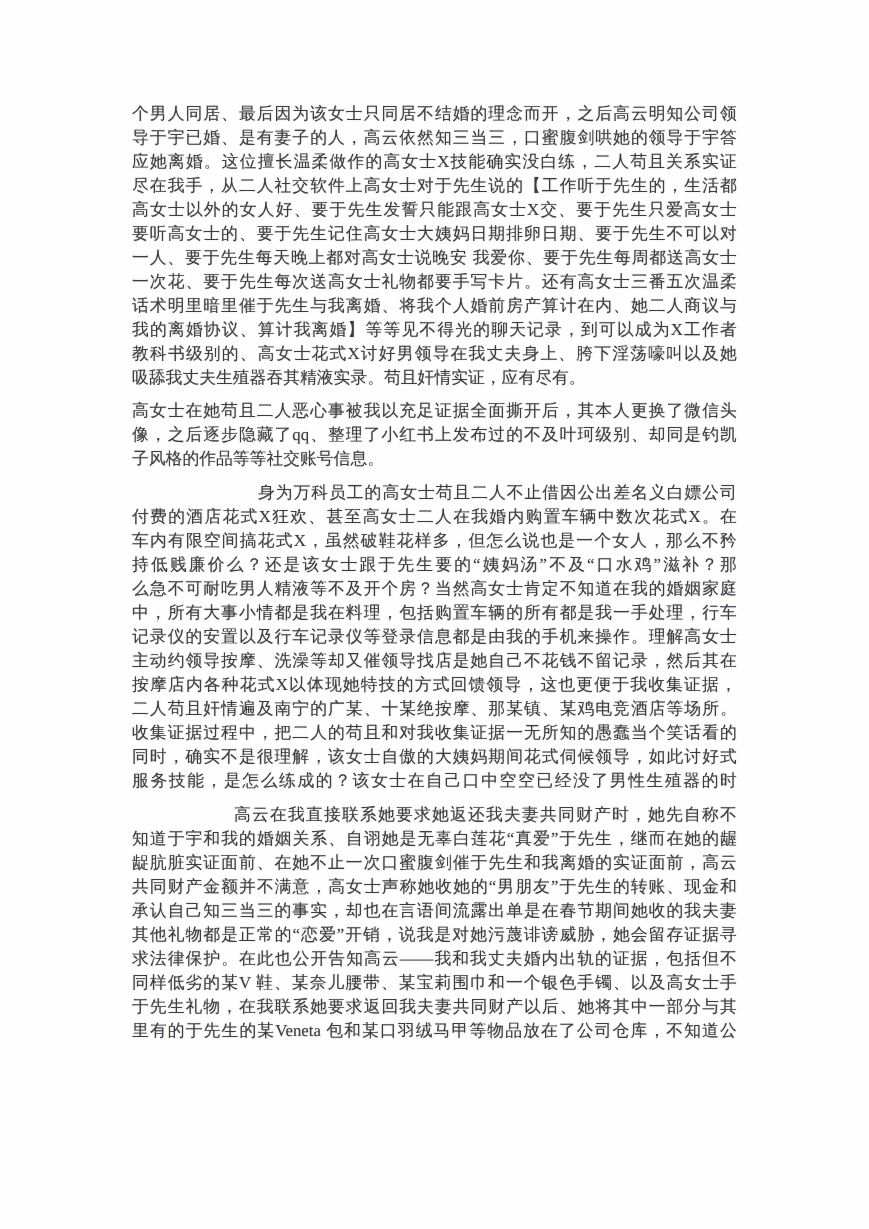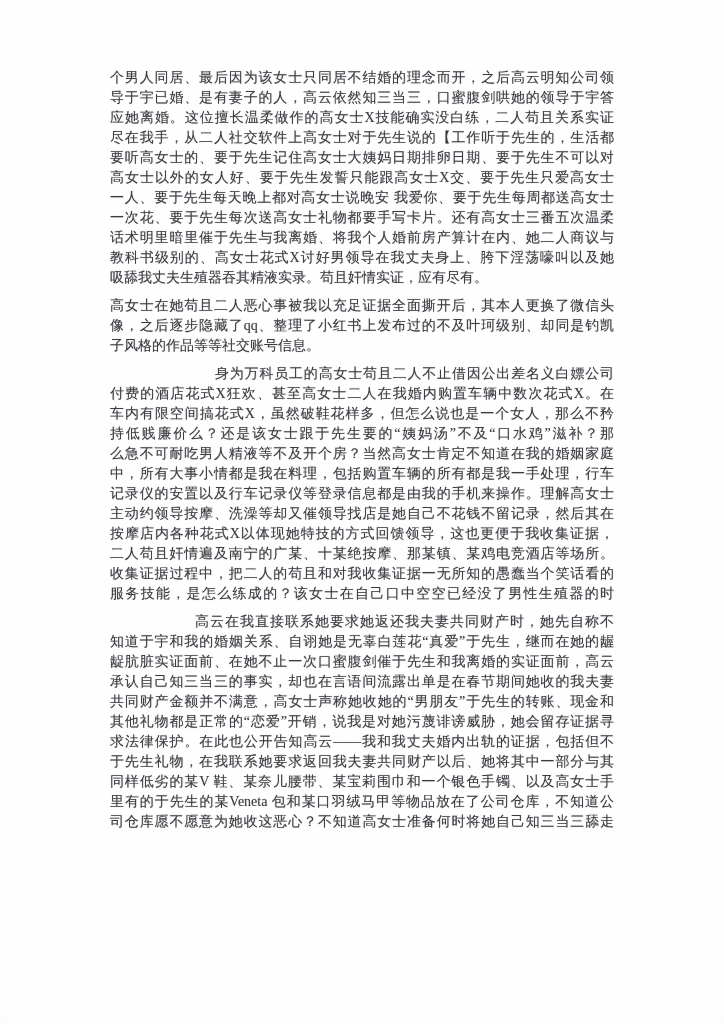--- a/index.html
+++ b/index.html
@@ -10,21 +10,21 @@
     overflow: hidden;
   }
   body {
     
     background: radial-gradient(145% 120% at 50% 42%, #fefefe 55%, #f1f1f1 100%);
     font-family: "Liberation Serif", "DejaVu Serif", serif;
   }
   .doc {
     position: absolute;
     left: 110px;
-    top: 68px;
+    top: 86px;
     width: 504px;
     color: #3c3c42;
   }
   .paragraph {
     margin: 0 0 8px 0;
   }
   .paragraph:last-child { margin-bottom: 0; }
   .line {
     font-size: 14px;
     line-height: 20px;
@@ -42,53 +42,54 @@
 </style>
 </head>
 <body>
 
 <main class="doc">
     <div class="paragraph">
       <div class="line">个男人同居、最后因为该女士只同居不结婚的理念而开，之后高云明知公司领</div>
       <div class="line">导于宇已婚、是有妻子的人，高云依然知三当三，口蜜腹剑哄她的领导于宇答</div>
       <div class="line">应她离婚。这位擅长温柔做作的高女士X技能确实没白练，二人苟且关系实证</div>
       <div class="line">尽在我手，从二人社交软件上高女士对于先生说的【工作听于先生的，生活都</div>
+      <div class="line">高女士以外的女人好、要于先生发誓只能跟高女士X交、要于先生只爱高女士</div>
       <div class="line">要听高女士的、要于先生记住高女士大姨妈日期排卵日期、要于先生不可以对</div>
-      <div class="line">高女士以外的女人好、要于先生发誓只能跟高女士X交、要于先生只爱高女士</div>
       <div class="line">一人、要于先生每天晚上都对高女士说晚安 我爱你、要于先生每周都送高女士</div>
       <div class="line">一次花、要于先生每次送高女士礼物都要手写卡片。还有高女士三番五次温柔</div>
       <div class="line">话术明里暗里催于先生与我离婚、将我个人婚前房产算计在内、她二人商议与</div>
+      <div class="line">我的离婚协议、算计我离婚】等等见不得光的聊天记录，到可以成为X工作者</div>
       <div class="line">教科书级别的、高女士花式X讨好男领导在我丈夫身上、胯下淫荡嚎叫以及她</div>
       <div class="line natural">吸舔我丈夫生殖器吞其精液实录。苟且奸情实证，应有尽有。</div>
     </div>
     <div class="paragraph">
       <div class="line">高女士在她苟且二人恶心事被我以充足证据全面撕开后，其本人更换了微信头</div>
       <div class="line">像，之后逐步隐藏了qq、整理了小红书上发布过的不及叶珂级别、却同是钓凯</div>
       <div class="line natural">子风格的作品等等社交账号信息。</div>
     </div>
     <div class="paragraph">
       <div class="line" style="text-indent: 105px;">身为万科员工的高女士苟且二人不止借因公出差名义白嫖公司</div>
       <div class="line">付费的酒店花式X狂欢、甚至高女士二人在我婚内购置车辆中数次花式X。在</div>
       <div class="line">车内有限空间搞花式X，虽然破鞋花样多，但怎么说也是一个女人，那么不矜</div>
       <div class="line">持低贱廉价么？还是该女士跟于先生要的“姨妈汤”不及“口水鸡”滋补？那</div>
       <div class="line">么急不可耐吃男人精液等不及开个房？当然高女士肯定不知道在我的婚姻家庭</div>
       <div class="line">中，所有大事小情都是我在料理，包括购置车辆的所有都是我一手处理，行车</div>
       <div class="line">记录仪的安置以及行车记录仪等登录信息都是由我的手机来操作。理解高女士</div>
       <div class="line">主动约领导按摩、洗澡等却又催领导找店是她自己不花钱不留记录，然后其在</div>
       <div class="line">按摩店内各种花式X以体现她特技的方式回馈领导，这也更便于我收集证据，</div>
       <div class="line">二人苟且奸情遍及南宁的广某、十某绝按摩、那某镇、某鸡电竞酒店等场所。</div>
       <div class="line">收集证据过程中，把二人的苟且和对我收集证据一无所知的愚蠢当个笑话看的</div>
+      <div class="line">同时，确实不是很理解，该女士自傲的大姨妈期间花式伺候领导，如此讨好式</div>
       <div class="line">服务技能，是怎么练成的？该女士在自己口中空空已经没了男性生殖器的时</div>
     </div>
     <div class="paragraph">
       <div class="line" style="text-indent: 85px;">高云在我直接联系她要求她返还我夫妻共同财产时，她先自称不</div>
       <div class="line">知道于宇和我的婚姻关系、自诩她是无辜白莲花“真爱”于先生，继而在她的龌</div>
       <div class="line">龊肮脏实证面前、在她不止一次口蜜腹剑催于先生和我离婚的实证面前，高云</div>
+      <div class="line">共同财产金额并不满意，高女士声称她收她的“男朋友”于先生的转账、现金和</div>
       <div class="line">承认自己知三当三的事实，却也在言语间流露出单是在春节期间她收的我夫妻</div>
-      <div class="line">共同财产金额并不满意，高女士声称她收她的“男朋友”于先生的转账、现金和</div>
       <div class="line">其他礼物都是正常的“恋爱”开销，说我是对她污蔑诽谤威胁，她会留存证据寻</div>
       <div class="line">求法律保护。在此也公开告知高云——我和我丈夫婚内出轨的证据，包括但不</div>
+      <div class="line">同样低劣的某V 鞋、某奈儿腰带、某宝莉围巾和一个银色手镯、以及高女士手</div>
       <div class="line">于先生礼物，在我联系她要求返回我夫妻共同财产以后、她将其中一部分与其</div>
-      <div class="line">同样低劣的某V 鞋、某奈儿腰带、某宝莉围巾和一个银色手镯、以及高女士手</div>
       <div class="line">里有的于先生的某Veneta 包和某口羽绒马甲等物品放在了公司仓库，不知道公</div>
-      <div class="line">司仓库愿不愿意为她收这恶心？不知道高女士准备何时将她自己知三当三舔走</div>
     </div>
   </main>
 
 </body></html>

